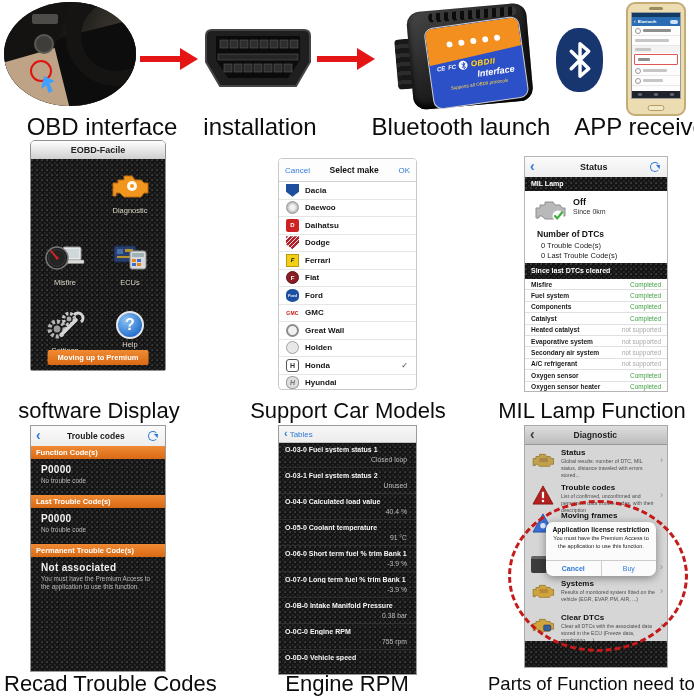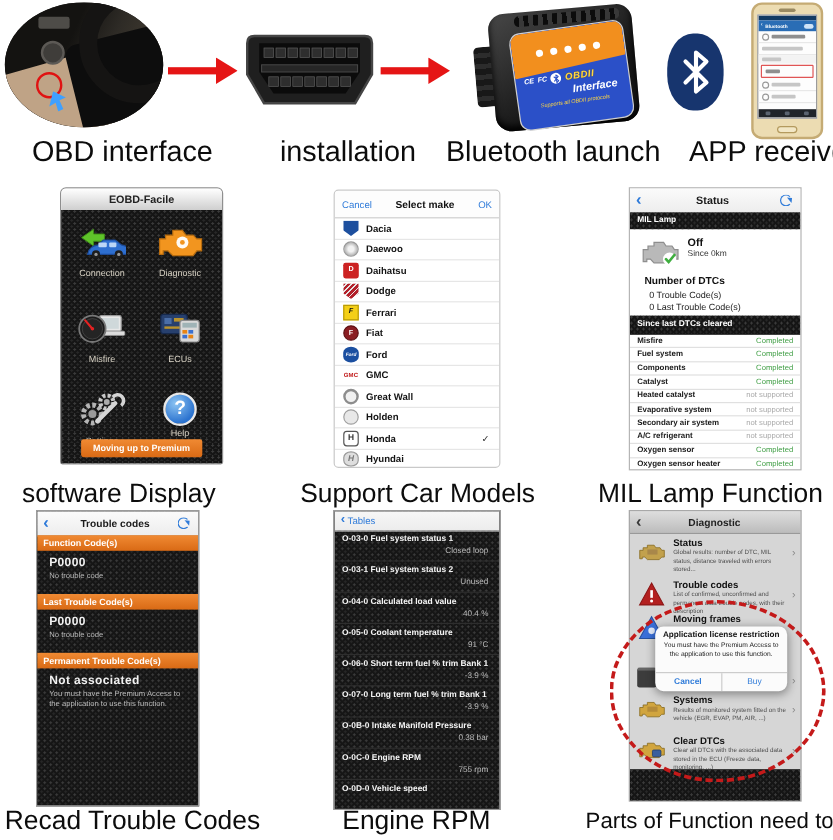--- a/index.html
+++ b/index.html
@@ -11,21 +11,21 @@
   .carbon{background-color:#151515;
     background-image:radial-gradient(circle at 25% 25%, #3a3a3a 18%, transparent 22%),
                      radial-gradient(circle at 75% 75%, #272727 18%, transparent 22%);
     background-size:5px 5px;}
 
   
   .cap{position:absolute;text-align:center;color:#0c0c0c;line-height:30px;white-space:nowrap;}
   .cap-top{top:112px;height:30px;font-size:24px;margin-left:21px;}
   .cap-mid{top:396px;height:28px;font-size:22px;}
   .cap-bot{top:669px;height:28px;font-size:22px;}
-  .c-t1{left:2px;width:158px;} .c-t2{left:204px;width:130px;}
+  .c-t1{left:2px;width:158px;} .c-t2{left:174px;width:130px;}
   .c-t3{left:342px;width:196px;} .c-t4{left:546px;width:146px;}
   .c-m1{left:8px;width:182px;} .c-m2{left:248px;width:200px;} .c-m3{left:492px;width:200px;}
   .c-b1{left:4px;width:190px;} .c-b2{left:262px;width:170px;}
   .c-b3{left:488px;width:204px;font-size:18.5px;}
 
   
   .dash-photo{left:4px;top:2px;width:132px;height:104px;border-radius:50%;overflow:hidden;background:#1c1a18;}
   .dp-bg{position:absolute;inset:0;background:linear-gradient(115deg,#141311 38%,#2e2b26 58%,#403a30 78%);}
   .dp-panel{position:absolute;left:-14px;top:52px;width:98px;height:72px;background:#bfa386;border-radius:8px;transform:rotate(-16deg);}
   .dp-col{position:absolute;left:58px;top:26px;width:86px;height:88px;background:#0d0d0d;border-radius:10px;transform:rotate(-14deg);}
@@ -91,21 +91,21 @@
   .panel{position:absolute;box-sizing:border-box;}
   .ios-head{position:absolute;left:0;right:0;top:0;background:linear-gradient(#fbfbfb,#ededed);
             border-bottom:1px solid #bdbdbd;display:flex;align-items:center;}
   .ios-title{flex:1;text-align:center;font-weight:bold;color:#1a1a1a;}
   .back-chev{font-size:14px;line-height:12px;font-weight:bold;color:#2f7bd9;padding:0 3px 2px 5px;}
   .refresh{width:8px;height:8px;border:1.4px solid #2f7bd9;border-radius:50%;border-right-color:transparent;
            position:relative;display:inline-block;margin-right:7px;}
   .refresh::after{content:"";position:absolute;right:-3.5px;top:-1.5px;border:3px solid transparent;border-left-color:#2f7bd9;transform:rotate(-40deg);}
 
   
-  .panel-eobd{left:30px;top:156px;width:136px;height:231px;border:1px solid #8f8f8f;border-radius:5px 5px 2px 2px;margin-left:20px;}
+  .panel-eobd{left:30px;top:140px;width:136px;height:231px;border:1px solid #8f8f8f;border-radius:5px 5px 2px 2px;}
   .eobd-title{height:18px;line-height:18px;text-align:center;font-size:9px;font-weight:bold;color:#222;
               background:linear-gradient(#ffffff,#cfcfcf);border-bottom:1px solid #8f8f8f;border-radius:4px 4px 0 0;}
   .eobd-body{position:absolute;left:0;right:0;top:18px;bottom:0;}
   .eobd-cell{position:absolute;width:62px;height:66px;text-align:center;cursor:pointer;}
   .eobd-cell svg{width:40px;height:32px;}
   .eobd-lbl{font-size:7.5px;color:#d8d2c4;margin-top:1px;}
   .ec1{left:3px;top:10px;} .ec2{left:68px;top:10px;}
   .ec3{left:3px;top:82px;} .ec4{left:68px;top:82px;}
   .ec5{left:3px;top:150px;} .ec6{left:68px;top:150px;}
   .icon-help{width:28px;height:28px;margin:2px auto 0;border-radius:50%;
@@ -339,33 +339,20 @@
   </div>
 
   <div class="cap cap-top c-t1">OBD interface</div>
   <div class="cap cap-top c-t2">installation</div>
   <div class="cap cap-top c-t3">Bluetooth launch</div>
   <div class="cap cap-top c-t4">APP receive</div>
 
   <div class="panel panel-eobd">
     <div class="eobd-title">EOBD-Facile</div>
     <div class="eobd-body carbon">
-      <div class="eobd-cell ec1">
-        <svg viewBox="0 0 40 30">
-          <path d="M3 12 L13 5 V9 H22 V15 H13 V19 Z" fill="#5fc32a" stroke="#3f8f18" stroke-width="0.8"></path>
-          <path d="M8 26 q1 -7 9 -8 l4 -4 h10 l5 4 q7 1 8 8 z" fill="#2e6fd0" stroke="#1c4a97"></path>
-          <rect x="17" y="16" width="7" height="4" rx="1" fill="#bcd6f7"></rect>
-            <rect x="26" y="16" width="6" height="4" rx="1" fill="#bcd6f7"></rect>
-          <circle cx="15" cy="26" r="3.4" fill="#1d1d1d"></circle>
-            <circle cx="15" cy="26" r="1.4" fill="#999"></circle>
-          <circle cx="34" cy="26" r="3.4" fill="#1d1d1d"></circle>
-            <circle cx="34" cy="26" r="1.4" fill="#999"></circle>
-        </svg>
-        <div class="eobd-lbl">Connection</div>
-      </div>
       <div class="eobd-cell ec2">
         <svg viewBox="0 0 40 30">
           <path d="M8 10 h6 V6 h8 l3 4 h6 l3 3 h4 v10 h-4 l-3 4 H14 l-4 -4 H6 v3 H3 V13 h5 z" fill="#f2951f" stroke="#b86c0e"></path>
           <circle cx="22" cy="16" r="5" fill="#fff" opacity="0.95"></circle>
             <circle cx="22" cy="16" r="2" fill="#f2951f"></circle>
         </svg>
         <div class="eobd-lbl">Diagnostic</div>
       </div>
       <div class="eobd-cell ec3">
         <svg viewBox="0 0 40 30">

